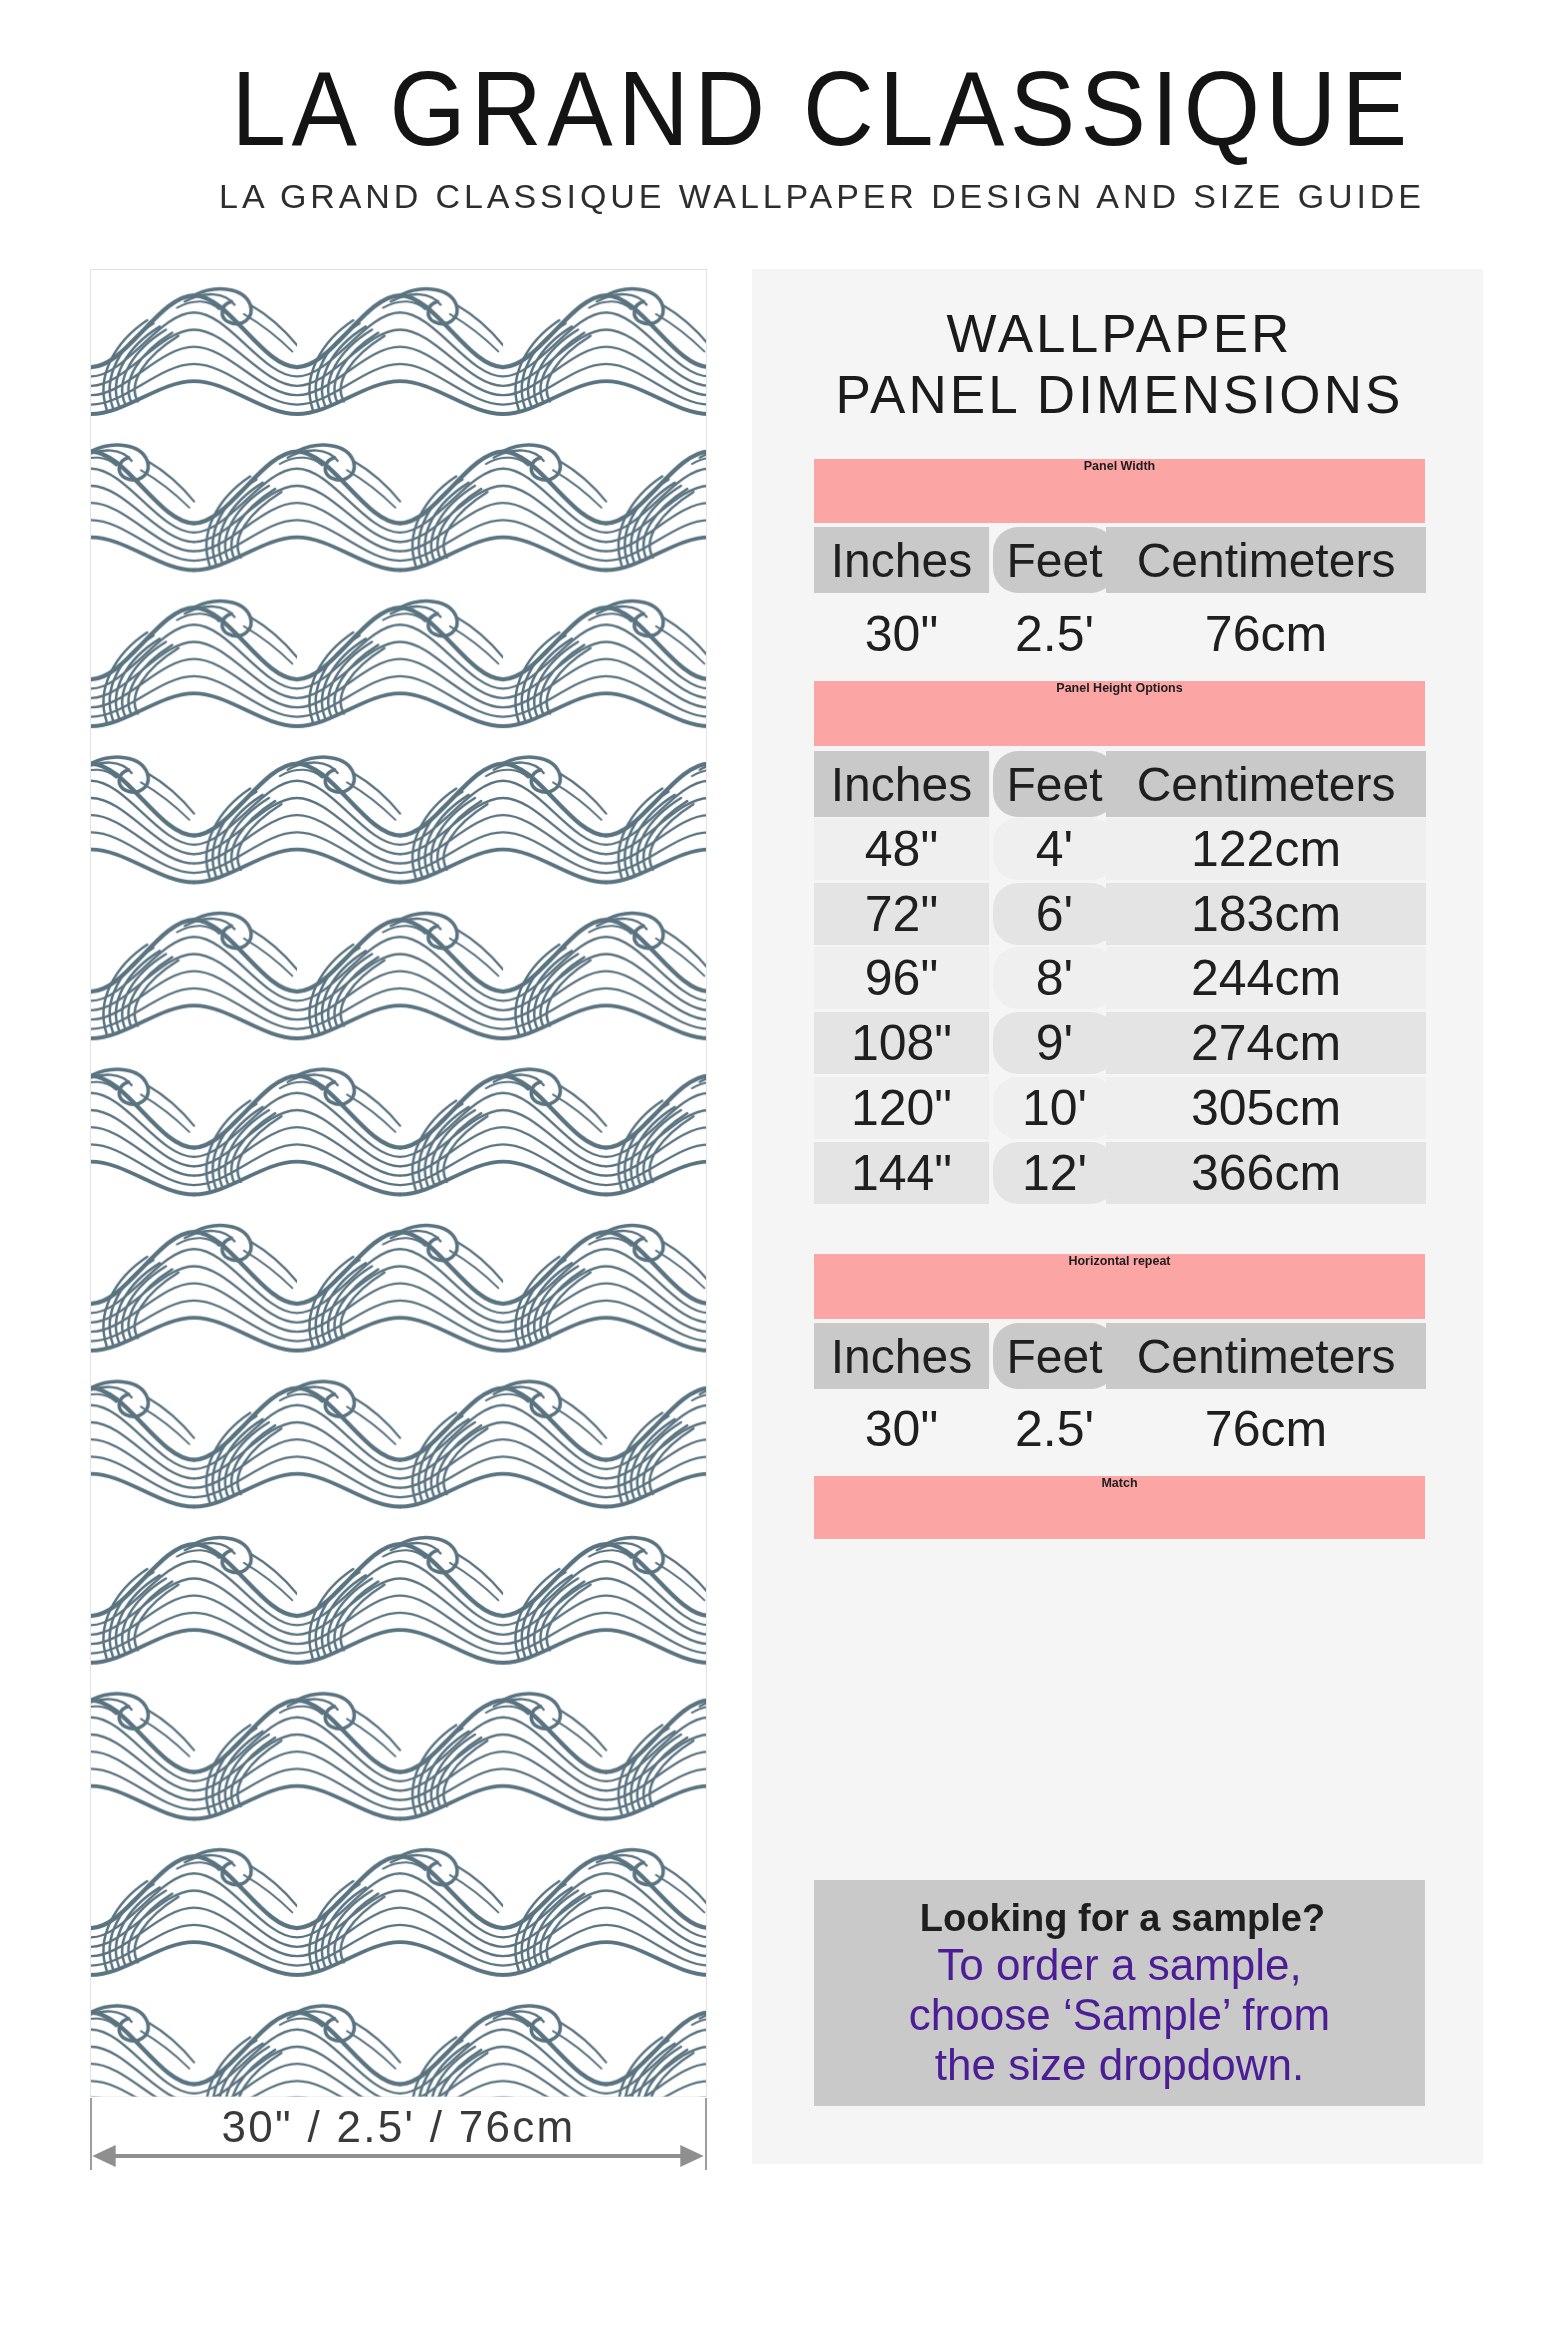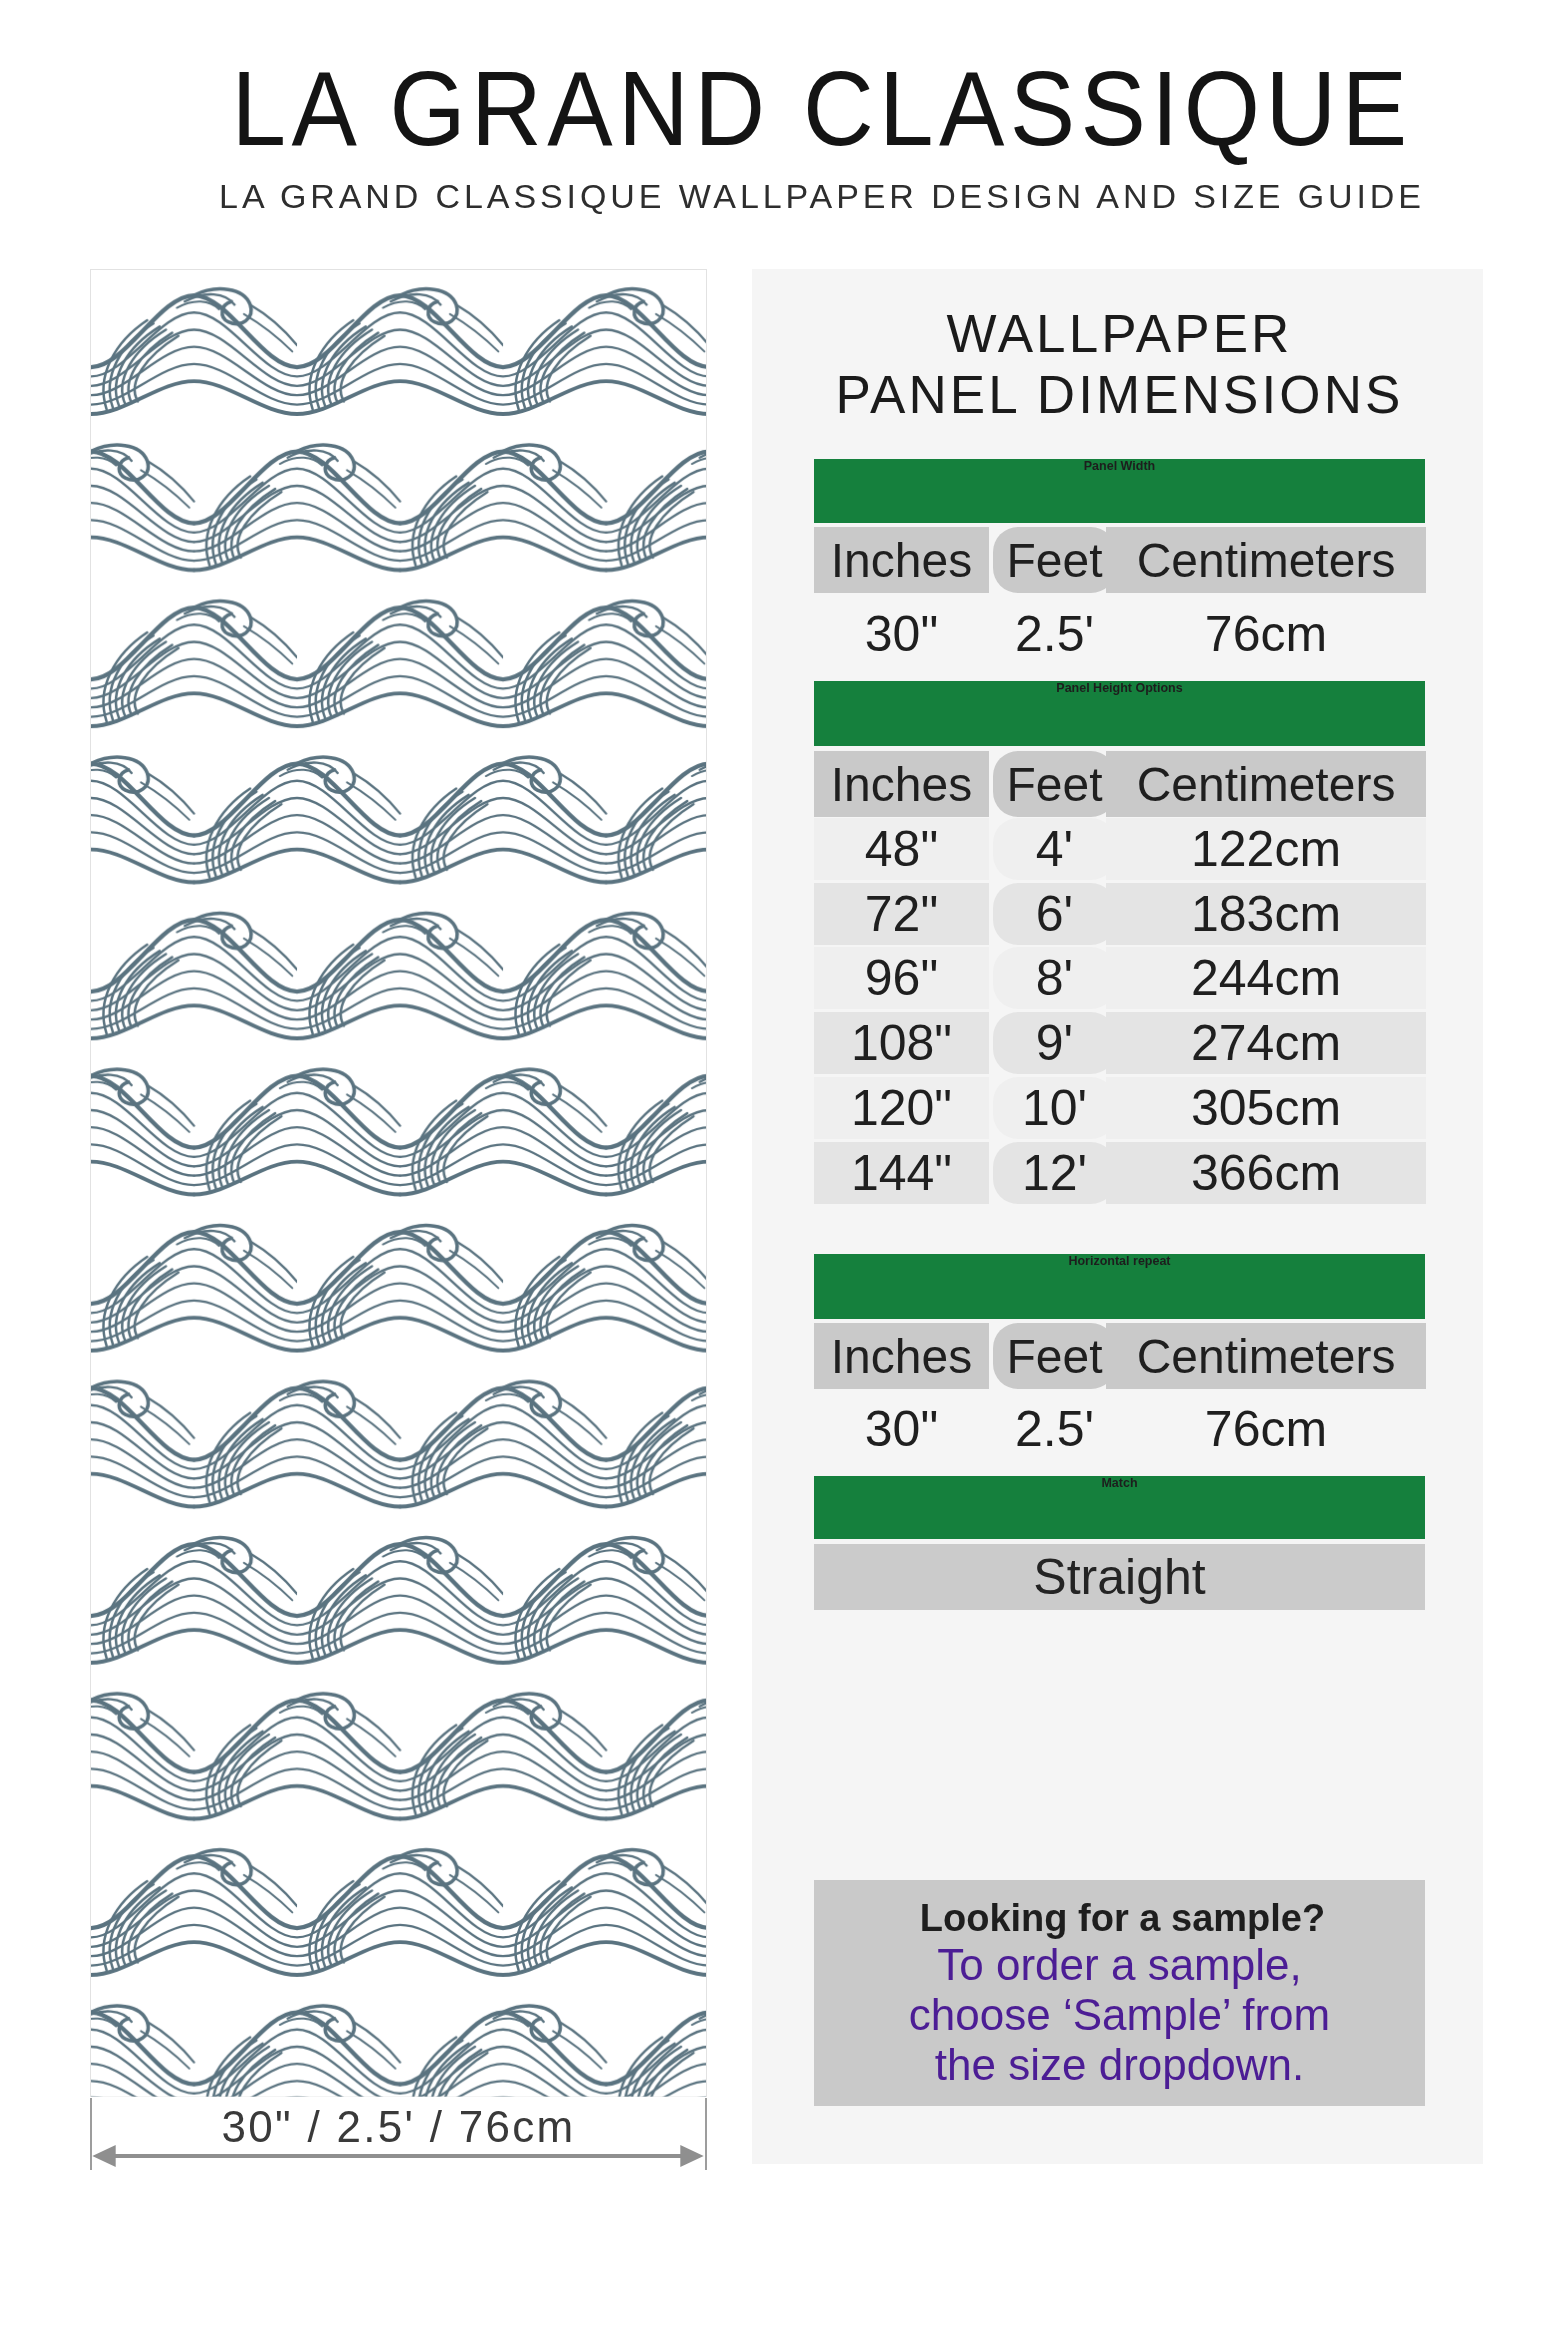--- a/index.html
+++ b/index.html
@@ -26,21 +26,21 @@
   .dim-label{position:absolute;left:90px;top:2102px;width:617px;text-align:center;
              font-size:44px;letter-spacing:2.3px;color:#3a3a3a;}
   .dim-arrow{position:absolute;left:91px;top:2142px;width:614px;height:28px;}
 
   
   .rpanel{position:absolute;left:752px;top:269px;width:731px;height:1895px;
           background:#f5f5f5;}
   .rheading{position:absolute;left:62px;top:34px;width:611px;text-align:center;
             font-size:53px;line-height:61px;letter-spacing:3.1px;color:#1b1b1b;
             font-weight:400;}
-  .bar{position:absolute;left:62px;width:611px;background:#15803d;text-align:center;
+  .bar{position:absolute;left:62px;width:611px;background:#fca5a5;text-align:center;
        font-weight:700;color:#1d1d1d;}
   .bar span{display:block;}
   .cols{position:absolute;left:62px;width:611px;}
   .cell{position:absolute;top:0;height:100%;text-align:center;color:#1f1f1f;}
   .c0{left:0;width:175px;}
   .c1{left:179px;width:123px;border-radius:25px;}
   .c2{left:292px;width:320px;}
   .colhead .cell{background:#c9c9c9;font-size:48px;}
   .vals .cell{font-size:50px;}
   .row-light .cell{background:#efefef;}
@@ -244,23 +244,20 @@
           <span class="vc">2.5'</span>
         </div>
       <div class="cell c2">
           <span class="vc">76cm</span>
         </div>
     </div>
 
     <div class="bar" style="top:1207px;height:63px;">
       <span class="vc">Match</span>
     </div>
-    <div class="match-row" style="top:1275px;height:66px;">
-      <span class="vc">Straight</span>
-    </div>
 
     <div class="sample">
       <div class="sample-title">Looking for a sample?</div>
       <div class="sample-line">To order a sample,</div>
       <div class="sample-line">choose ‘Sample’ from</div>
       <div class="sample-line">the size dropdown.</div>
     </div>
 
   </div>
 </div>

